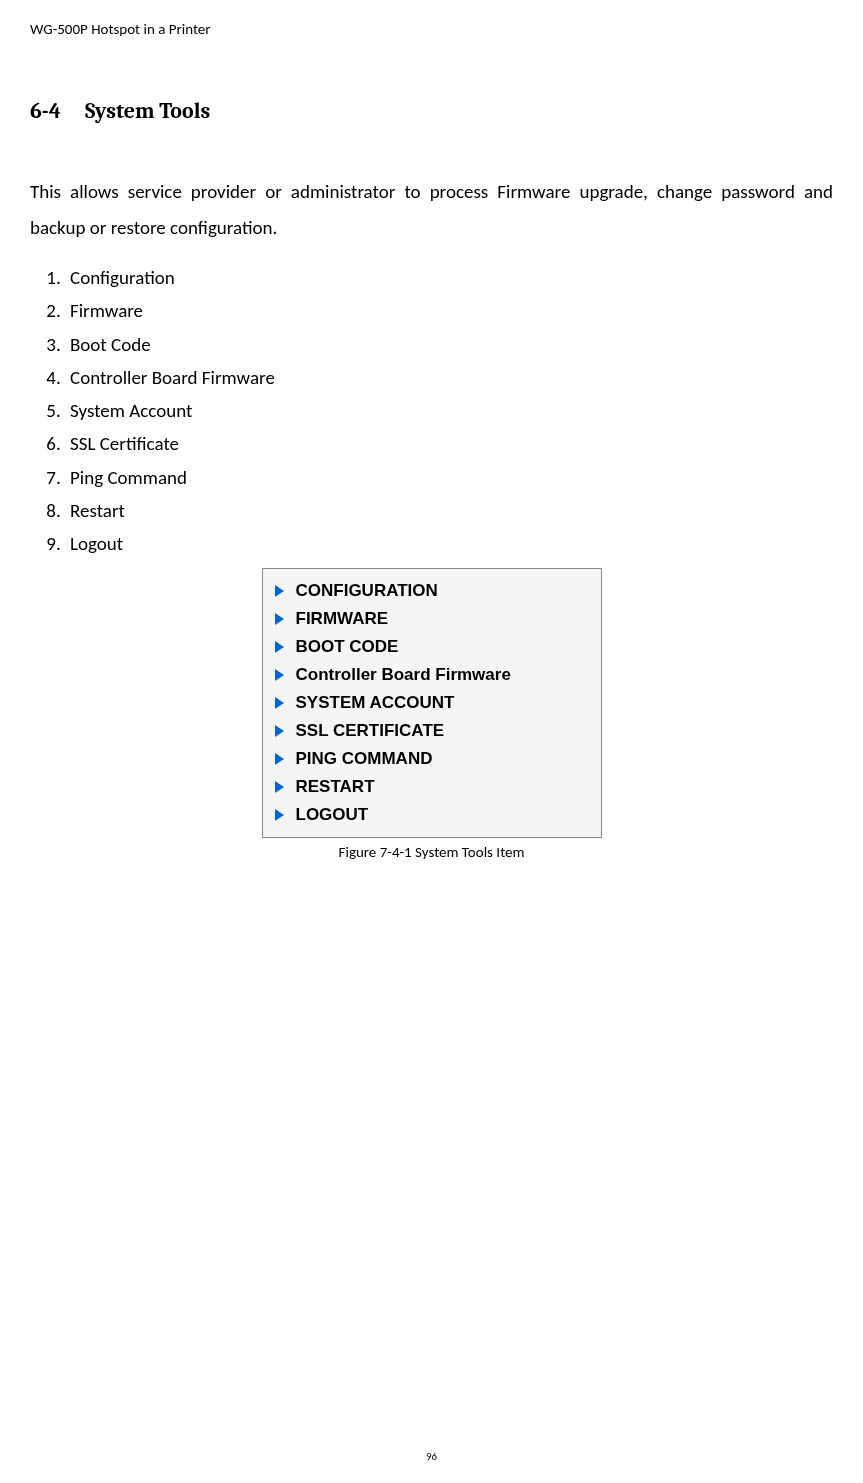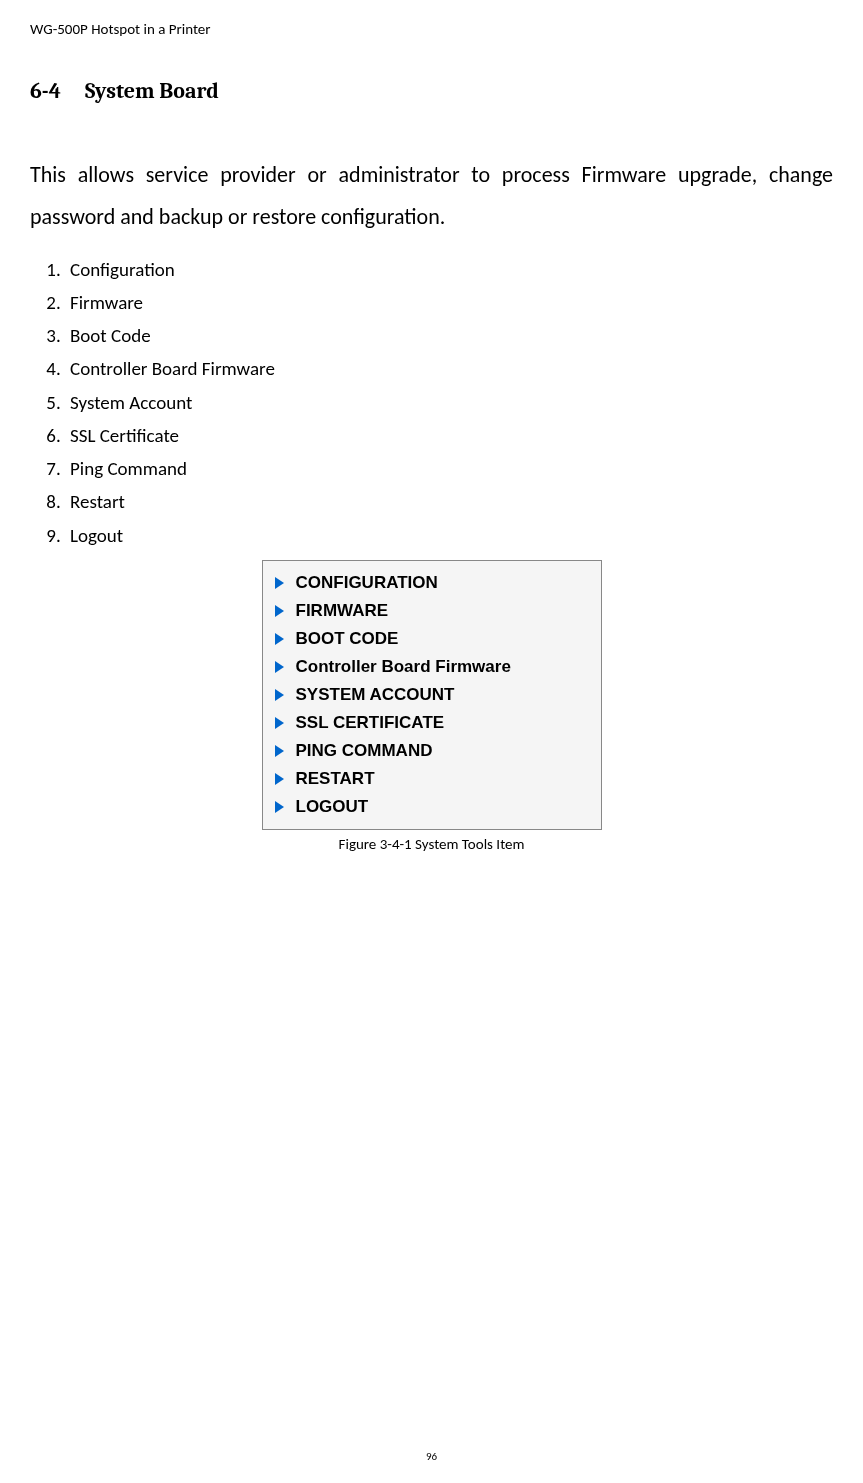--- a/index.html
+++ b/index.html
@@ -11,30 +11,30 @@
       font-family: Calibri, Arial, sans-serif;
       width: 863px;
       height: 1483px;
       padding: 20px 30px;
       position: relative;
       background: white;
       color: #000;
     }
     .header {
       font-size: 15px;
-      margin-bottom: 40px;
+      margin-bottom: 60px;
     }
     .section-title {
       font-family: Cambria, Georgia, serif;
       font-size: 22px;
       font-weight: bold;
       margin-bottom: 50px;
     }
     .description {
-      font-size: 22px;
+      font-size: 19px;
       line-height: 1.9;
       text-align: justify;
       margin-bottom: 15px;
     }
     .numbered-list {
       font-size: 19px;
       line-height: 1.75;
       padding-left: 35px;
       margin-bottom: 8px;
     }
@@ -82,21 +82,21 @@
       transform: translateX(-50%);
       font-size: 11px;
     }
   </style>
 </head>
 <body>
 
 <div class="header">WG-500P Hotspot in a Printer</div>
 
 <div class="section-title">
-  <span>6-4</span>&nbsp;&nbsp;&nbsp;&nbsp;&nbsp;<span>System Board</span>
+  <span>6-4</span>&nbsp;&nbsp;&nbsp;&nbsp;&nbsp;<span>System Tools</span>
 </div>
 
 <div class="description">This allows service provider or administrator to process Firmware upgrade, change password and backup or restore configuration.</div>
 
 <ol class="numbered-list">
   <li>Configuration</li>
   <li>Firmware</li>
   <li>Boot Code</li>
   <li>Controller Board Firmware</li>
   <li>System Account</li>
@@ -138,16 +138,16 @@
     </div>
     <div class="menu-item">
       <span class="arrow-icon"></span>
       <span>RESTART</span>
     </div>
     <div class="menu-item">
       <span class="arrow-icon"></span>
       <span>LOGOUT</span>
     </div>
   </div>
-  <div class="figure-caption">Figure 3-4-1 System Tools Item</div>
+  <div class="figure-caption">Figure 7-4-1 System Tools Item</div>
 </div>
 
 <div class="page-number">96</div>
 
 </body></html>

